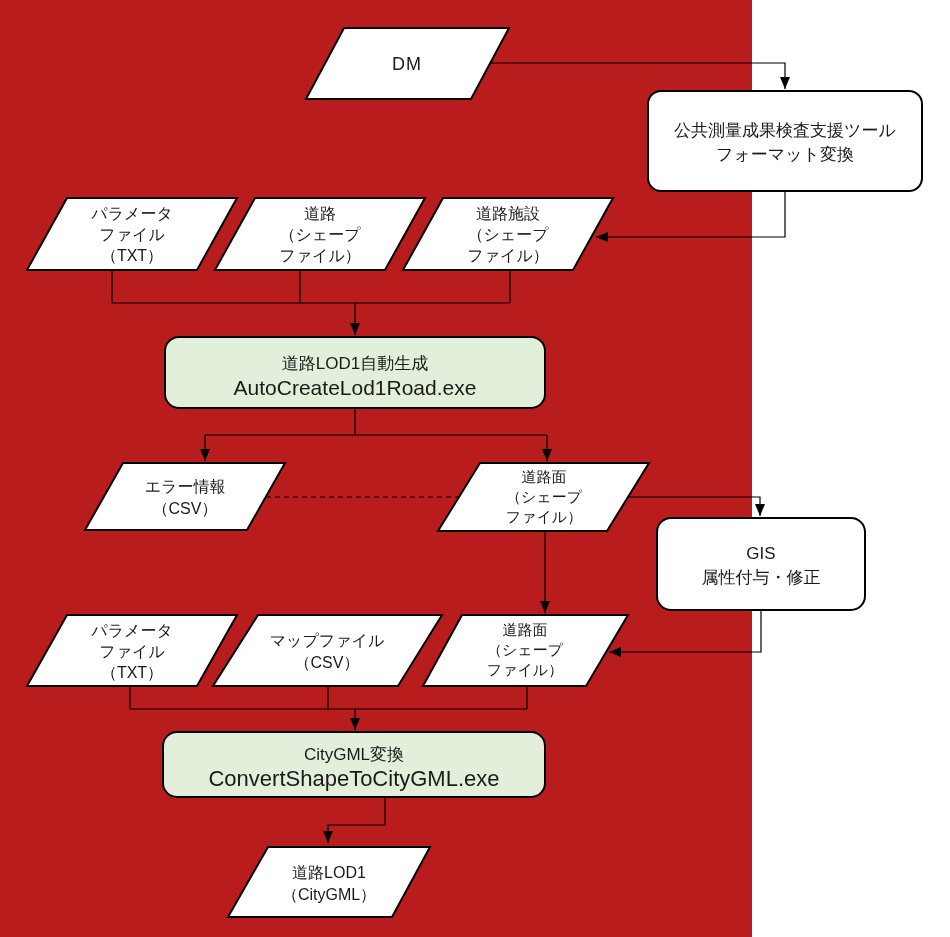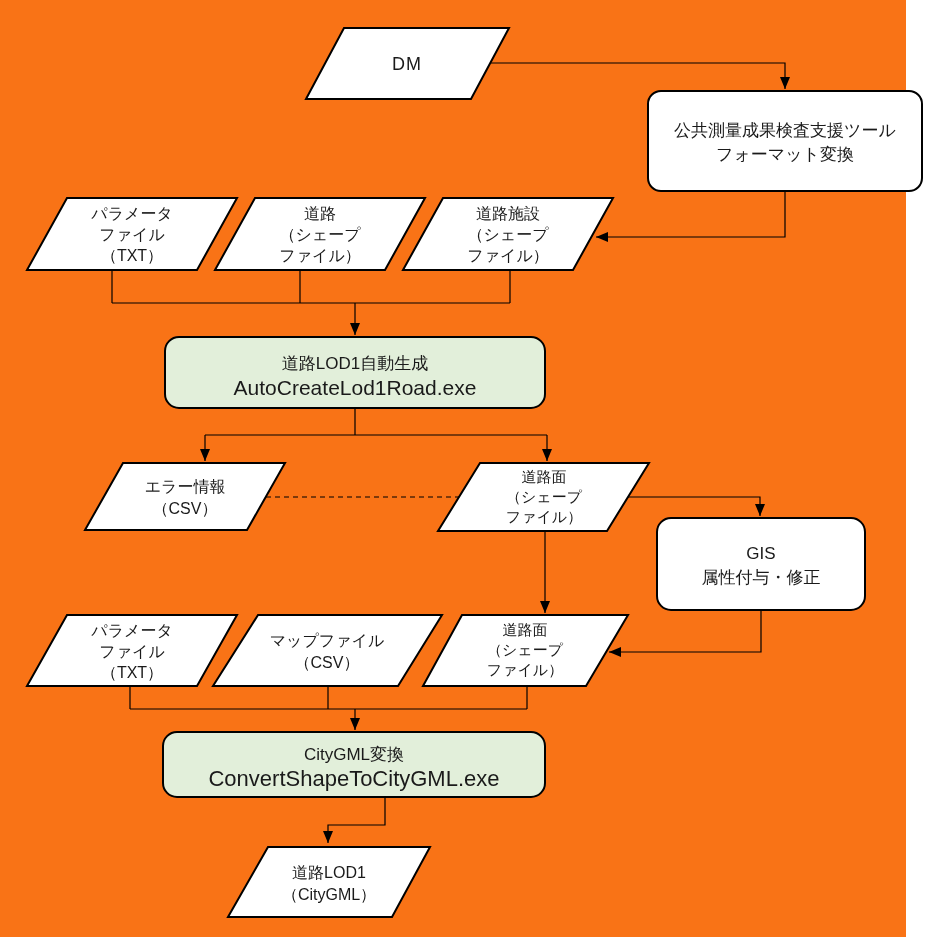--- a/index.html
+++ b/index.html
@@ -1,16 +1,16 @@
 <!DOCTYPE html>
 <html><head>
 <meta charset="utf-8">
 <style>
   html,body{margin:0;padding:0;background:#ffffff;}
-  .page{width:906px;height:937px;position:relative;background:#f97316;}
+  .page{width:752px;height:937px;position:relative;background:#b91c1c;}
   svg{display:block;}
   svg text{
     font-family:"Liberation Sans","DejaVu Sans",sans-serif;
     fill:#1a1a1a;
     text-anchor:middle;
   }
   .t15{font-size:15px;}
   .t16{font-size:16px;}
   .t17{font-size:17px;}
   .t18{font-size:18px;letter-spacing:1px;}

